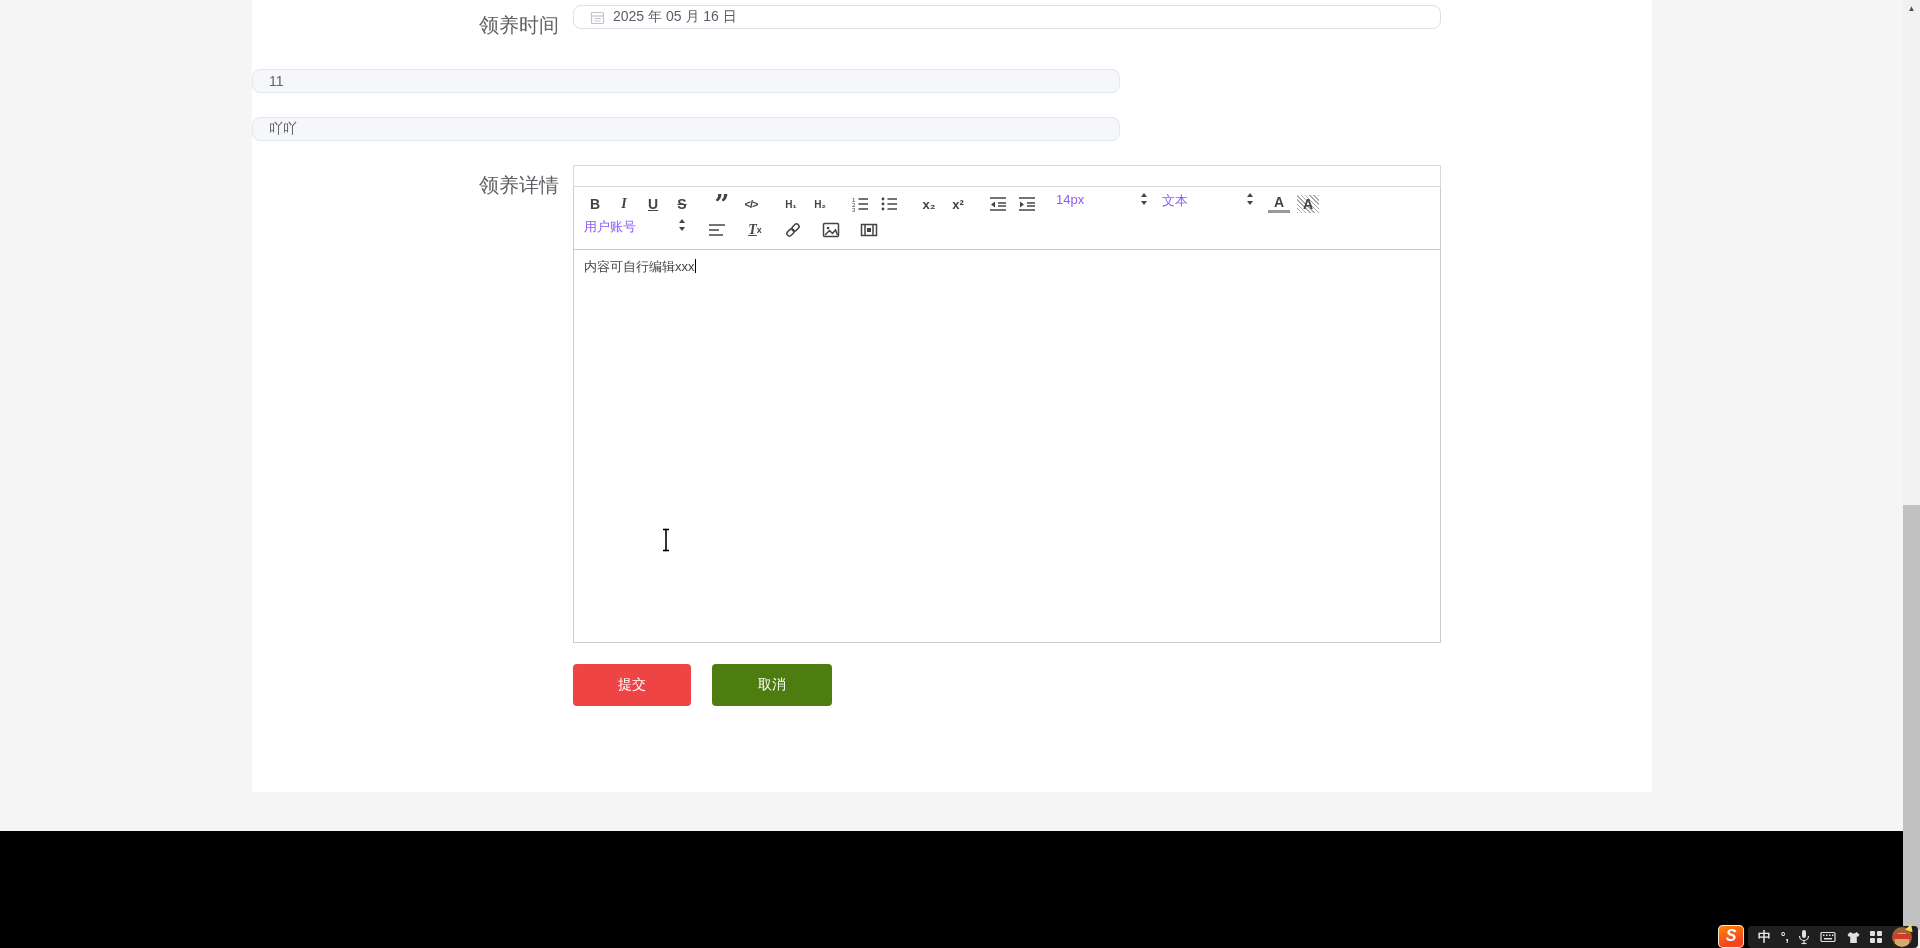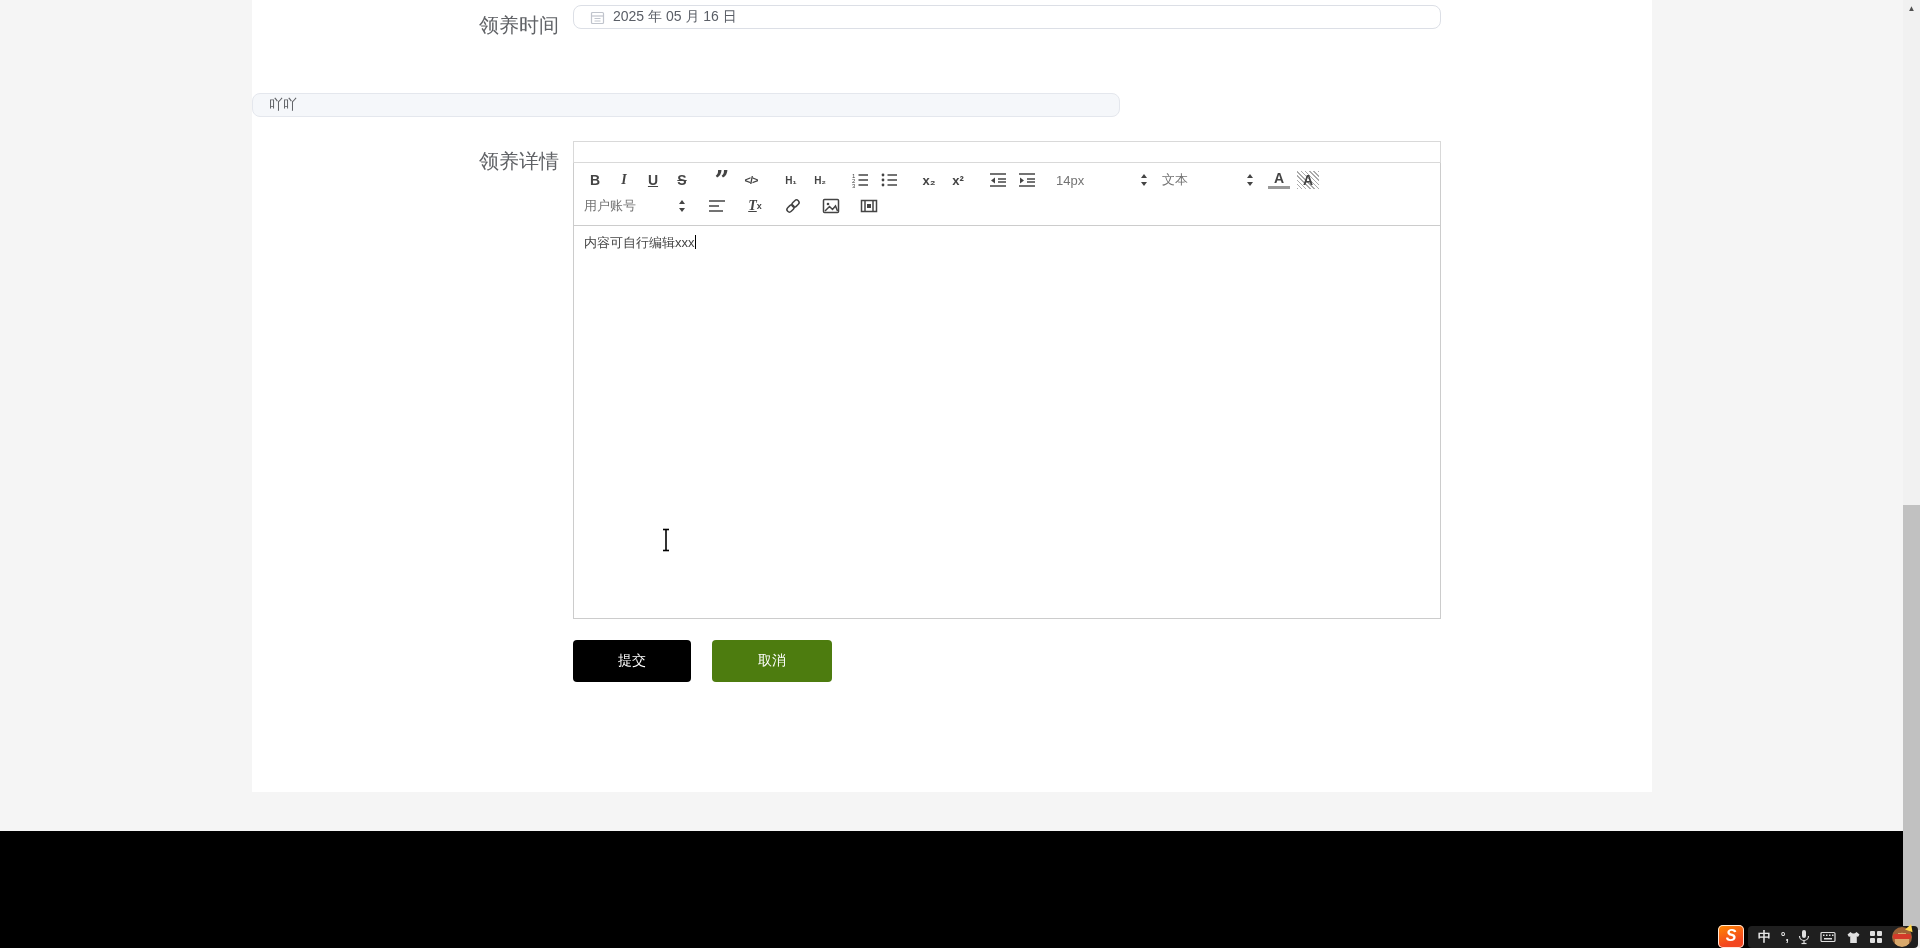--- a/index.html
+++ b/index.html
@@ -30,22 +30,22 @@
   .sp { margin-right:18px !important; }
   .g-bold { font-weight:800; }
   .g-italic { font-style:italic; font-family:"Liberation Serif",serif; font-weight:600; }
   .g-underline { text-decoration:underline; font-weight:600; }
   .g-strike { text-decoration:line-through; font-weight:600; }
   .g-quote { font-family:"DejaVu Serif",serif; font-size:26px; font-weight:bold; line-height:34px;
              height:24px; overflow:hidden; }
   .g-code { font-size:11px; font-weight:700; letter-spacing:-1px; }
   .g-h { font-weight:700; font-size:10px; }
   .g-script { font-weight:700; font-size:13px; }
-  .dd { display:inline-flex; align-items:center; justify-content:space-between; height:24px;
-        margin-right:14px; color:#737373; font-size:13px; cursor:pointer; }
+  .dd { display:inline-flex; justify-content:space-between; height:24px;
+        margin-right:14px; color:#8b5cf6; font-size:13px; cursor:pointer; }
   .dd-size { width:92px; }
   .dd-head { width:92px; }
   .dd-font { width:102px; margin-right:20px; }
   .g-color { font-weight:700; border-bottom:3px solid #999; line-height:15px; height:18px; }
   .g-bg { font-weight:700; height:18px; line-height:16px; padding:0 2px;
           background:repeating-linear-gradient(45deg,#aaa 0 1px,transparent 1px 3px); }
   .g-clean { font-size:14px; }
   .g-clean i { font-family:"Liberation Serif",serif; font-weight:700; text-decoration:underline; }
   .g-clean sub { font-size:9px; font-weight:700; }
   .r2-btn { margin-right:16px; }
@@ -115,20 +115,25 @@
               <line x1="4.5" y1="8.5" x2="10.5" y2="8.5" stroke="#c0c4cc" stroke-width="1"></line>
               <line x1="4.5" y1="11" x2="10.5" y2="11" stroke="#c0c4cc" stroke-width="1"></line>
             </svg>
           </span>
           <span>2025 年 05 月 16 日</span>
         </div>
       </div>
     </div>
 
     <div class="form-row">
+      <div class="form-control">
+        <div class="input disabled">
+          <span>11</span>
+        </div>
+      </div>
     </div>
 
     <div class="form-row">
       <div class="form-control">
         <div class="input disabled">
           <span>吖吖</span>
         </div>
       </div>
     </div>
 
@@ -252,21 +257,21 @@
           </div>
 
           <div class="ed-content">
             <span>内容可自行编辑xxx</span><span class="caret"></span>
           </div>
         </div>
       </div>
     </div>
 
     <div class="btn-row">
-      <button class="btn btn-submit" style="background:#000000">提交</button>
+      <button class="btn btn-submit" style="background:#ef4444">提交</button>
       <button class="btn btn-cancel" style="background:#4d7c0f">取消</button>
     </div>
 
   </div>
 </div>
 
 <div class="black-strip"></div>
 
 <div class="scrollbar">
   <div class="sb-arrow">▲</div>

